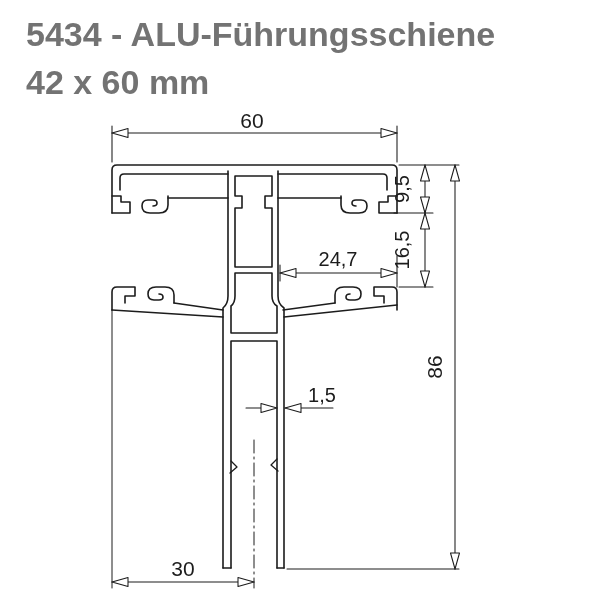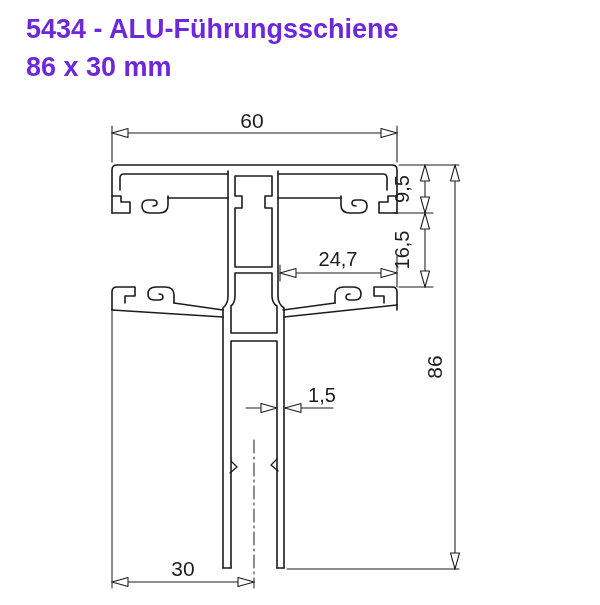--- a/index.html
+++ b/index.html
@@ -1,31 +1,31 @@
 <!DOCTYPE html>
 <html><head>
 <meta charset="utf-8">
 <style>
   html,body{margin:0;padding:0;background:#fff;}
   .page{position:relative;width:600px;height:605px;background:#fff;overflow:hidden;
         font-family:"Liberation Sans", sans-serif;}
-  .title{position:absolute;left:26px;top:10px;color:#6d28d9;
-         font-size:27px;font-weight:bold;line-height:1.42;letter-spacing:0px;}
+  .title{position:absolute;left:26px;top:10px;color:#737373;
+         font-size:34px;font-weight:bold;line-height:1.42;letter-spacing:0px;}
   svg text{font-family:"Liberation Sans", sans-serif;fill:#1c1c1c;}
   .dimtext{font-size:20px;}
   .dimtext-lg{font-size:21px;}
 </style>
 </head>
 <body>
 
 <div class="page">
 
   <div class="title">
     <div>5434 - ALU-Führungsschiene</div>
-    <div>86 x 30 mm</div>
+    <div>42 x 60 mm</div>
   </div>
 
   <svg width="600" height="605" viewBox="0 0 600 605" fill="none" stroke="#1c1c1c" stroke-width="1.6" stroke-linecap="round" stroke-linejoin="round">
 
     <g>
 
       <path d="M112,213 L112,170 Q112,165 117,165 L392,165 Q397,165 397,170 L397,213"></path>
 
       <path d="M120,190 L120,178 Q120,174 124,174 L228,174"></path>
       <path d="M168,198 L228,198"></path>

